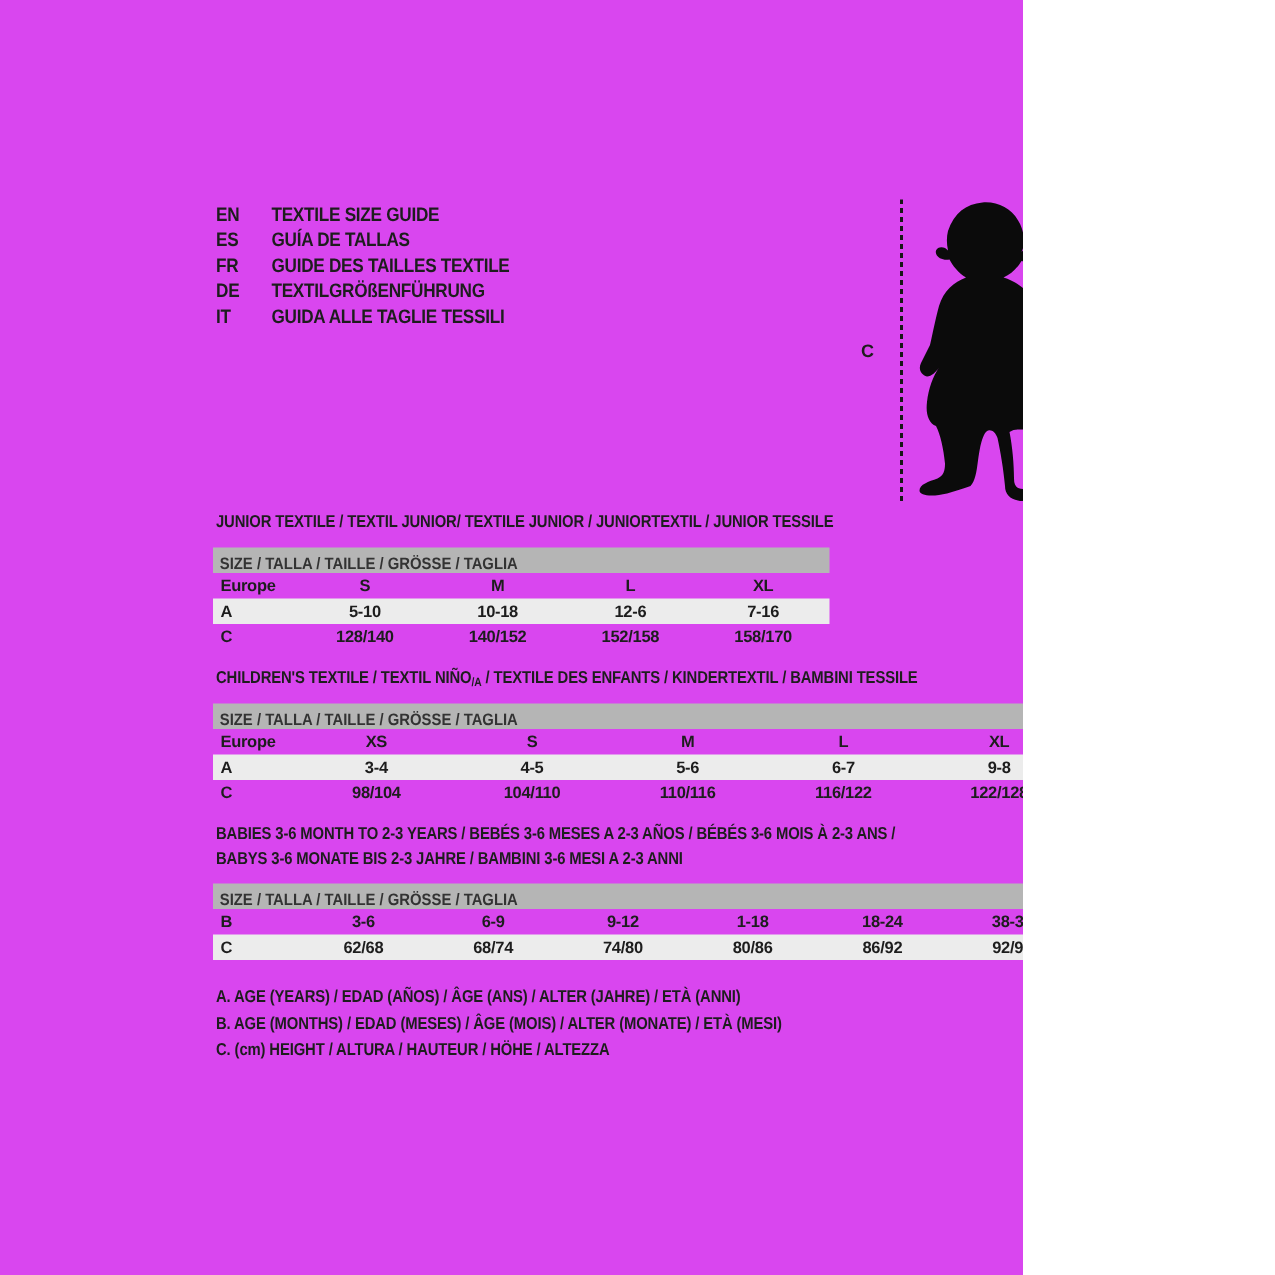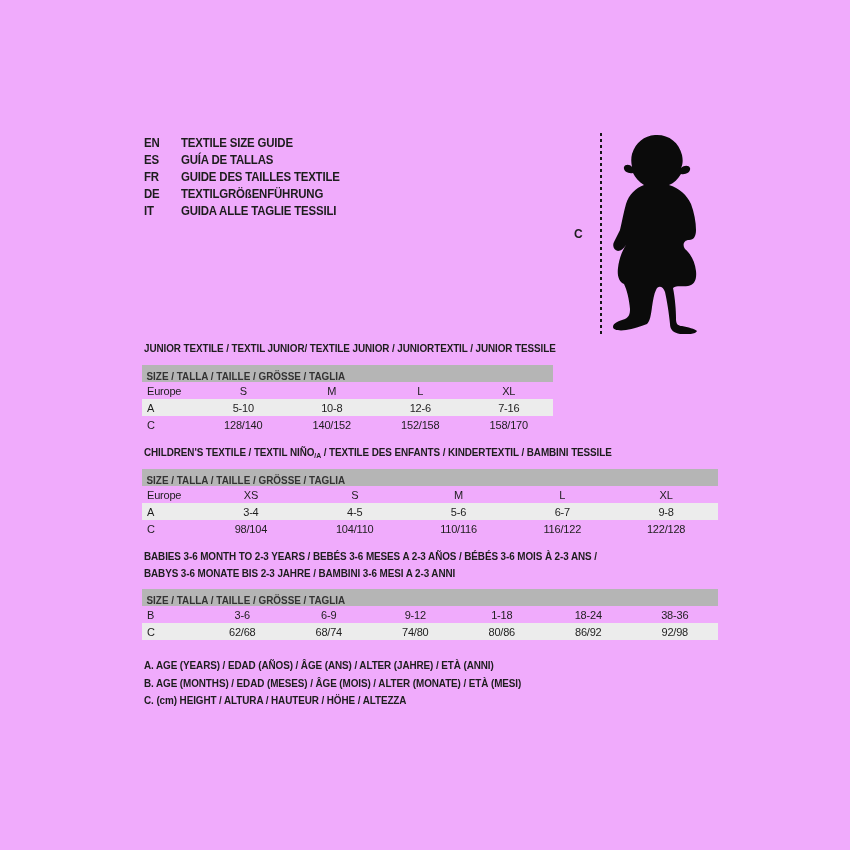--- a/index.html
+++ b/index.html
@@ -1,17 +1,17 @@
 <!DOCTYPE html>
 <html><head>
 <meta charset="utf-8">
 <style>
   html,body { margin:0; padding:0; background:#fff; }
   .page {
-    position:relative; width:850px; height:850px; background:#f0abfc;
+    position:relative; width:682px; height:850px; background:#d946ef;
     font-family:"Liberation Sans", sans-serif; color:#1d1d1d; overflow:hidden;
   }
 
   
   .lang-block { position:absolute; left:144px; top:134px; transform:scaleX(0.88); transform-origin:0 0; }
   .lang-row { display:flex; height:17px; align-items:center; font-weight:700; font-size:13px; letter-spacing:-0.2px; white-space:nowrap; }
   .lang-code { width:42px; }
 
   
   .fig-line { position:absolute; left:600px; top:133px; width:2px; height:201px;
@@ -34,21 +34,21 @@
 
   
   .rows { position:absolute; font-size:11px; }
   .rows-junior { left:142px; top:382px; width:411px; }
   .rows-children { left:142px; top:486px; width:576px; }
   .rows-babies { left:142px; top:606px; width:576px; }
   .trow { display:grid; height:17px; align-items:center; letter-spacing:-0.2px; }
   .cols-4 { grid-template-columns:57px repeat(4,1fr); }
   .cols-5 { grid-template-columns:57px repeat(5,1fr); }
   .cols-6 { grid-template-columns:57px repeat(6,1fr); }
-  .trow span { text-align:center; }
+  .trow span { text-align:center;font-weight:bold; }
   .trow span:first-child { text-align:left; padding-left:5px; }
   .shaded { background:#ececec; }
 
   
   .notes { position:absolute; left:144px; top:657px; font-weight:700; font-size:11.5px;
     line-height:17.5px; transform:scaleX(0.86); transform-origin:0 0; white-space:nowrap; letter-spacing:-0.1px; }
 </style>
 </head>
 <body>
 
@@ -91,21 +91,21 @@
     <div class="trow cols-4">
       <span>Europe</span>
       <span>S</span>
       <span>M</span>
       <span>L</span>
       <span>XL</span>
     </div>
     <div class="trow cols-4 shaded">
       <span>A</span>
       <span>5-10</span>
-      <span>10-8</span>
+      <span>10-18</span>
       <span>12-6</span>
       <span>7-16</span>
     </div>
     <div class="trow cols-4">
       <span>C</span>
       <span>128/140</span>
       <span>140/152</span>
       <span>152/158</span>
       <span>158/170</span>
     </div>

